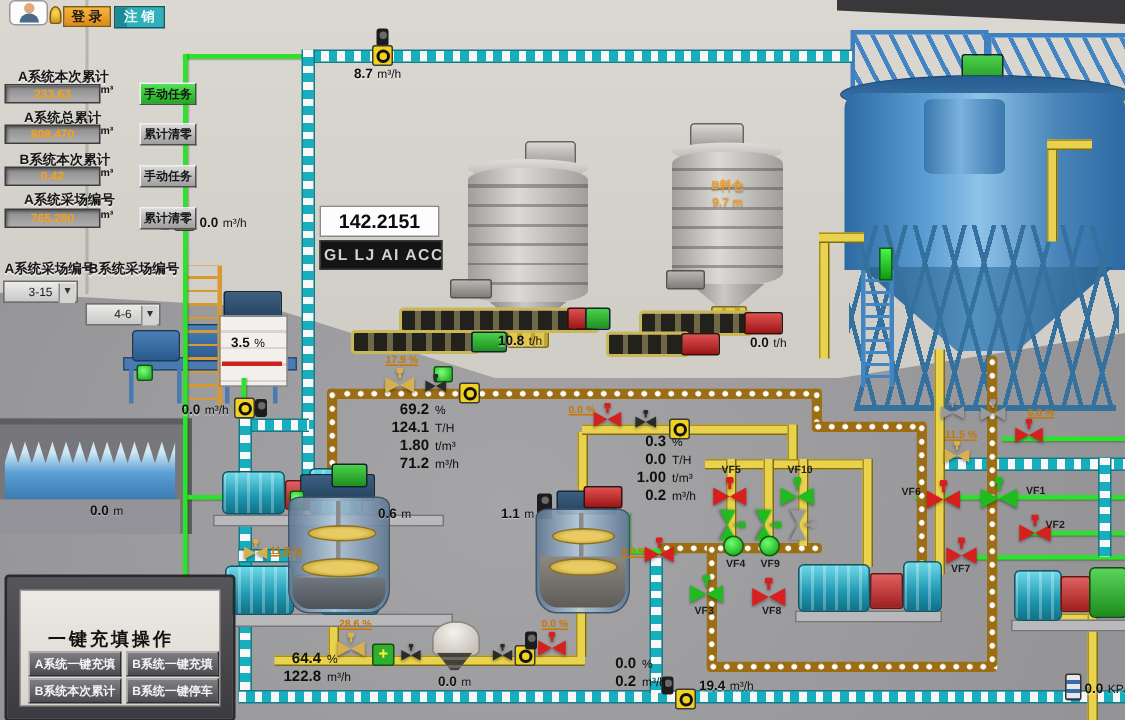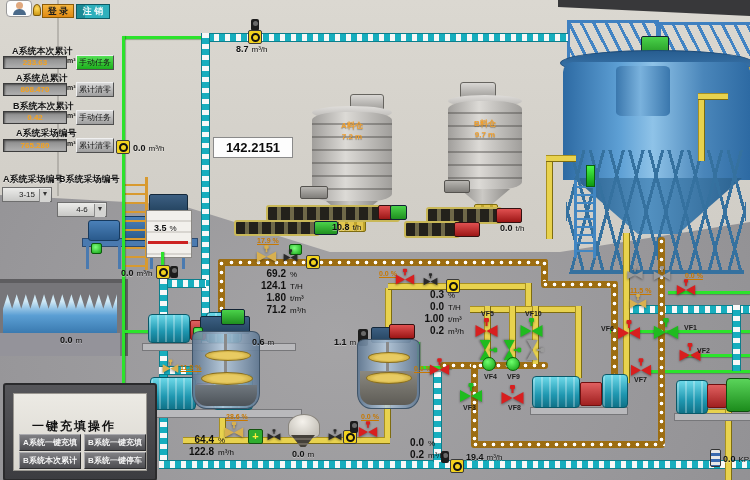--- a/index.html
+++ b/index.html
@@ -76,21 +76,21 @@
   .pool{background:#77767a;border-top:4px solid #5e5d60;border-right:4px solid #5e5d60;}
   .water{background:linear-gradient(180deg,#cfe8f5 0 28%,#5b9fd4 60%,#3a7ab0);
     clip-path:polygon(0 45%,4% 12%,8% 45%,12% 12%,16% 45%,20% 12%,24% 45%,28% 12%,32% 45%,36% 12%,40% 45%,44% 12%,48% 45%,52% 12%,56% 45%,60% 12%,64% 45%,68% 12%,72% 45%,76% 12%,80% 45%,84% 12%,88% 45%,92% 12%,96% 45%,100% 12%,100% 100%,0 100%);}
   .dome{background:radial-gradient(ellipse at 45% 30%,#f5f2ec,#c6c2ba 80%);border:1px solid #8a867e;border-radius:50% 50% 20% 20%;}
   .hcone{background:repeating-linear-gradient(180deg,#44403a 0 3px,#6b655c 3px 5px);clip-path:polygon(0 0,100% 0,60% 100%,40% 100%);}
   .wtank{background:repeating-linear-gradient(180deg,#f2f0ec 0 9px,#d8d5d0 9px 11px);border:1px solid #8a8884;}
   
   .clabel{font-size:9px;font-weight:bold;color:#161616;text-shadow:0 1px 0 rgba(255,255,255,.5);white-space:nowrap;}
   .fld{background:linear-gradient(180deg,#8a8a8a,#b0b0b0);border:1px solid #3c3c3c;box-shadow:inset 1px 1px 2px rgba(0,0,0,.45);color:#f6a21c;font-weight:bold;font-size:8px;display:flex;align-items:center;justify-content:center;}
   .unit{font-size:7px;font-weight:bold;color:#161616;}
-  .btn3{background:linear-gradient(180deg,#d9d9d9,#9e9e9e);border:1px solid #4e4e4e;border-top-color:#f0f0f0;border-left-color:#f0f0f0;color:#151515;font-size:8px;font-weight:normal;display:flex;align-items:center;justify-content:center;white-space:nowrap;cursor:pointer;}
+  .btn3{background:linear-gradient(180deg,#d9d9d9,#9e9e9e);border:1px solid #4e4e4e;border-top-color:#f0f0f0;border-left-color:#f0f0f0;color:#151515;font-size:8px;font-weight:bold;display:flex;align-items:center;justify-content:center;white-space:nowrap;cursor:pointer;margin-left:17px;}
   .btngrn{background:linear-gradient(180deg,#55e055,#1cae1c);}
   .dd{background:linear-gradient(180deg,#ececea,#c8c8c6);border:1px solid #6e6e6e;font-size:8px;color:#222;display:flex;align-items:center;justify-content:center;position:relative;cursor:pointer;}
   .dd::before{content:"▾";position:absolute;right:1px;top:1px;width:10px;height:100%;font-size:8px;color:#333;background:#d4d4d2;border-left:1px solid #8a8a8a;text-align:center;}
   .loginbtn{background:linear-gradient(180deg,#f5b63e,#e08a14);border:1px solid #8a5a08;color:#1c1c1c;font-size:9px;font-weight:bold;display:flex;align-items:center;justify-content:center;cursor:pointer;}
   .logoutbtn{background:linear-gradient(90deg,#1c8a96 0 8px,#2fb0bc 8px);border:1px solid #0d5a64;color:#f2f8f8;font-size:9px;font-weight:bold;display:flex;align-items:center;justify-content:center;cursor:pointer;}
   .okouter{background:linear-gradient(180deg,#56565a,#3c3c40);border:2px solid #2a2a2c;border-radius:3px;}
   .okinner{background:linear-gradient(180deg,#eceae4,#d9d6cf);border:1px solid #9a9791;}
   .oktitle{font-size:12px;font-weight:bold;color:#111;letter-spacing:2px;white-space:nowrap;}
   .okbtn{background:linear-gradient(180deg,#808084,#4c4c50);border:1px solid #2c2c2e;border-top-color:#aaaaae;border-left-color:#aaaaae;color:#f4f4f4;font-size:8px;font-weight:bold;display:flex;align-items:center;justify-content:center;white-space:nowrap;cursor:pointer;}
   .accbox{background:#fdfdfd;border:1px solid #8a8a8a;color:#0c0c0c;font-size:13px;font-weight:bold;display:flex;align-items:center;justify-content:center;}
@@ -129,24 +129,20 @@
     <div class="A lbl" style="left:7px;top:12px"><b>3.5</b><span class="u">%</span></div>
     <i class="A" style="left:1px;top:30px;width:40px;height:3px;background:#cc2222"></i>
   </div>
 
   <i class="A vib" style="left:350px;top:94px;width:32px;height:16px"></i>
   <i class="A silotop" style="left:312px;top:106px;width:80px;height:13px"></i>
   <i class="A silo" style="left:312px;top:112px;width:80px;height:90px"></i>
   <i class="A cone" style="left:326px;top:201px;width:52px;height:17px"></i>
   <i class="A feeder" style="left:338px;top:216px;width:26px;height:14px"></i>
   <i class="A sideinst" style="left:300px;top:186px;width:26px;height:11px"></i>
-  <div class="A silotxt" style="left:318px;top:120px;width:68px">
-    <div>A料仓</div>
-    <div><span>7.2</span> <span>m</span></div>
-  </div>
 
   <i class="A vib" style="left:460px;top:82px;width:34px;height:16px"></i>
   <i class="A silotop" style="left:448px;top:95px;width:74px;height:12px"></i>
   <i class="A silo" style="left:448px;top:101px;width:74px;height:89px"></i>
   <i class="A cone" style="left:460px;top:189px;width:50px;height:17px"></i>
   <i class="A feeder" style="left:474px;top:204px;width:22px;height:14px"></i>
   <i class="A sideinst" style="left:444px;top:180px;width:24px;height:11px"></i>
   <div class="A silotxt" style="left:452px;top:118px;width:66px">
     <div>B料仓</div>
     <div><span>9.7</span> <span>m</span></div>
@@ -578,20 +574,21 @@
         <b>0.0</b>
         <span>%</span>
       </div>
     <div class="mrow">
         <b>0.2</b>
         <span>m³/h</span>
       </div>
   </div>
 
   <div class="A accbox" style="left:213px;top:137px;width:78px;height:19px">142.2151</div>
+  <div class="A marquee" style="left:213px;top:160px;width:78px;height:18px">GL LJ AI ACC</div>
 
   <i class="A avatar" style="left:6px;top:0;width:24px;height:15px"></i>
   <i class="A keyicon" style="left:33px;top:4px;width:6px;height:10px"></i>
   <div class="A loginbtn" style="left:42px;top:4px;width:30px;height:12px">登 录</div>
   <div class="A logoutbtn" style="left:76px;top:4px;width:32px;height:13px">注 销</div>
 
   <div class="A clabel" style="left:12px;top:45px">A系统本次累计</div>
   <div class="A fld" style="left:3px;top:56px;width:62px;height:11px">233.63</div>
   <div class="A unit" style="left:67px;top:57px">m³</div>
   <div class="A btn3 btngrn" style="left:76px;top:55px;width:36px;height:13px">手动任务</div>

